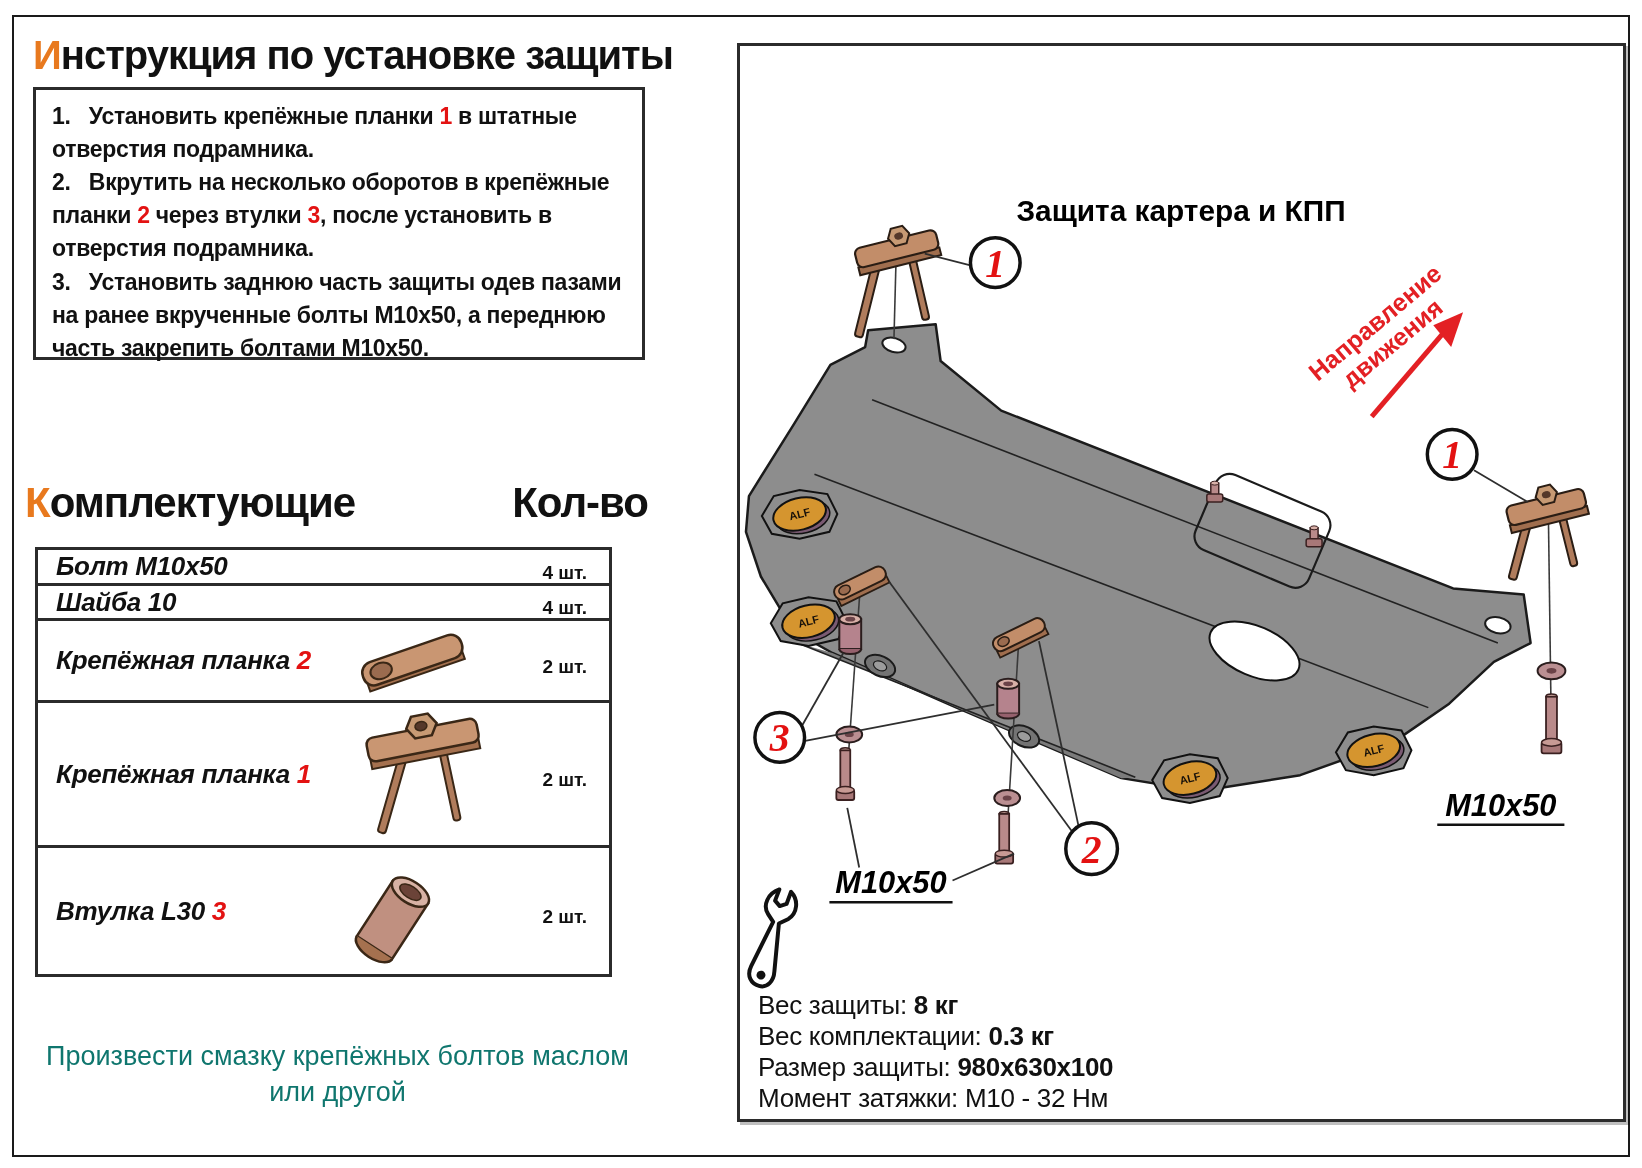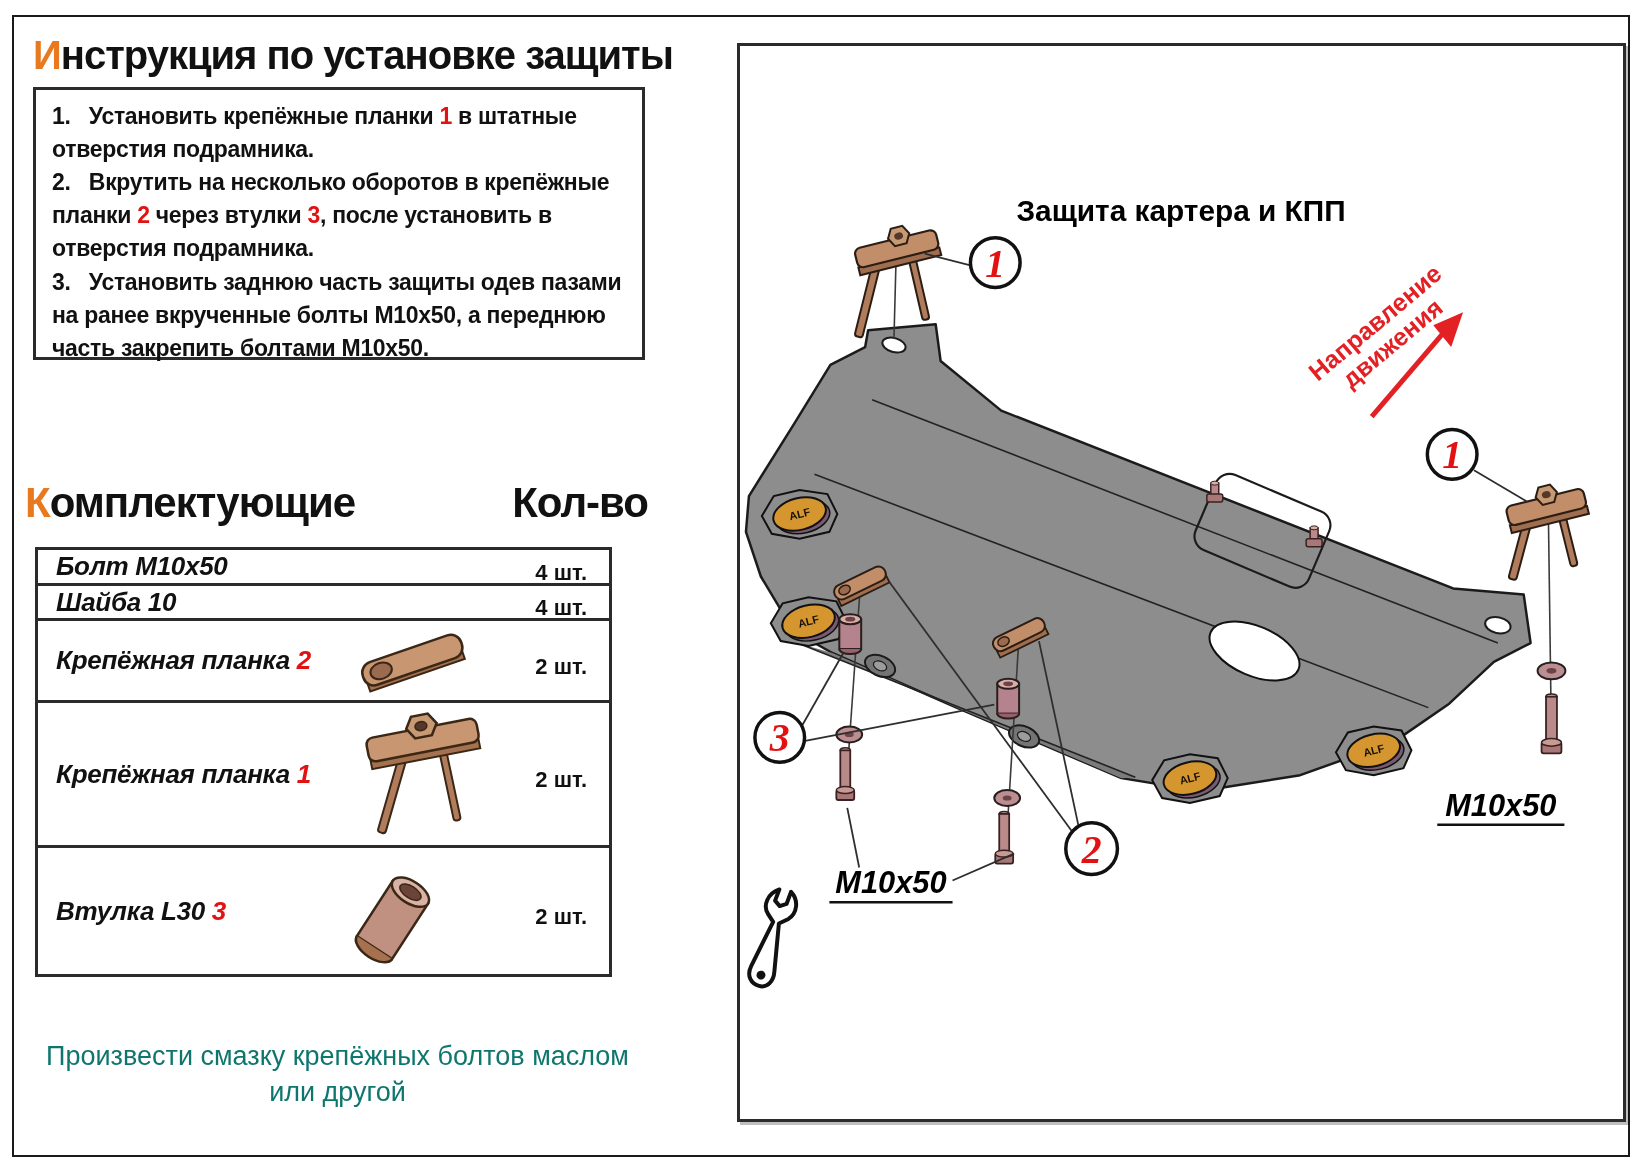--- a/index.html
+++ b/index.html
@@ -20,21 +20,21 @@
   .main-title{position:absolute;left:33px;top:33px;width:630px;font-size:40px;font-weight:700;letter-spacing:-1px;white-space:nowrap;}
   .first-letter{color:var(--orange);}
   .instruction-box{position:absolute;left:33px;top:87px;width:612px;height:273px;border:3px solid var(--line);padding:10px 14px 8px 16px;}
   .instruction-box p{font-size:23px;font-weight:700;line-height:1.44;letter-spacing:-0.3px;white-space:pre-wrap;}
   .parts-title{position:absolute;left:25px;top:479px;font-size:42px;font-weight:700;letter-spacing:-1px;}
   .qty-title{position:absolute;left:498px;top:479px;width:150px;text-align:right;font-size:42px;font-weight:700;letter-spacing:-1px;}
   .parts-table{position:absolute;left:35px;top:547px;width:577px;height:430px;border:3px solid var(--line);display:flex;flex-direction:column;}
   .p-row{display:flex;align-items:center;border-bottom:3px solid var(--line);position:relative;}
   .p-row:last-child{border-bottom:none;flex:1;}
   .p-name{font-size:26px;font-weight:700;padding-left:18px;letter-spacing:-0.3px;white-space:nowrap;font-style:italic;}
-  .p-qty{margin-left:auto;padding-right:22px;font-size:22px;font-weight:700;margin-top:12px;}
+  .p-qty{margin-left:auto;padding-right:22px;font-size:19px;font-weight:700;margin-top:12px;}
   .p-img{position:absolute;left:300px;top:50%;transform:translateY(-50%);}
   .note{position:absolute;left:25px;top:1038px;width:625px;text-align:center;color:#0f766e;font-size:27px;line-height:1.35;}
 
   
   .panel{position:absolute;left:737px;top:43px;width:889px;height:1079px;border:3px solid var(--line);background:#fff;box-shadow:3px 3px 0 rgba(0,0,0,0.25);}
   .panel-header{position:relative;height:139px;border-bottom:3px solid var(--line);}
   .code{position:absolute;left:0;top:12px;width:100%;text-align:center;font-size:47px;font-weight:700;letter-spacing:-1px;}
   .meta-row{position:absolute;left:17px;right:14px;top:86px;display:flex;justify-content:space-between;font-size:21px;font-weight:700;letter-spacing:-0.4px;}
   .diagram-svg{position:absolute;left:0;top:139px;width:883px;height:934px;}
   .specs{position:absolute;left:18px;top:944px;font-size:26px;letter-spacing:-0.3px;line-height:31px;}
@@ -325,15 +325,21 @@
         <text text-anchor="middle" class="dir-text">Направление</text>
         <text y="27" text-anchor="middle" class="dir-text">движения</text>
       </g>
 
       <g transform="translate(32,758) rotate(16)">
         <path d="M -7,-52 C -17,-45 -19,-32 -11,-25 L -4,-19 L -13,30 C -15,41 -8,47 0,47 C 9,47 13,38 11,29 L 2,-19 L 10,-26 C 17,-34 15,-47 5,-53 L 4,-40 L -2,-36 L -8,-40 Z" fill="#fff" stroke="#111" stroke-width="4" stroke-linejoin="round"></path>
         <circle cx="-1" cy="36" r="4.5" fill="#111"></circle>
       </g>
     </svg>
 
+    <div class="specs">
+      <div><span>Вес защиты: </span><span class="v">8 кг</span></div>
+      <div><span>Вес комплектации: </span><span class="v">0.3 кг</span></div>
+      <div><span>Размер защиты: </span><span class="v">980х630х100</span></div>
+      <div><span>Момент затяжки:  </span><span class="v plain">М10 - 32 Нм</span></div>
+    </div>
   </div>
 
 </div>
 
 </body></html>

